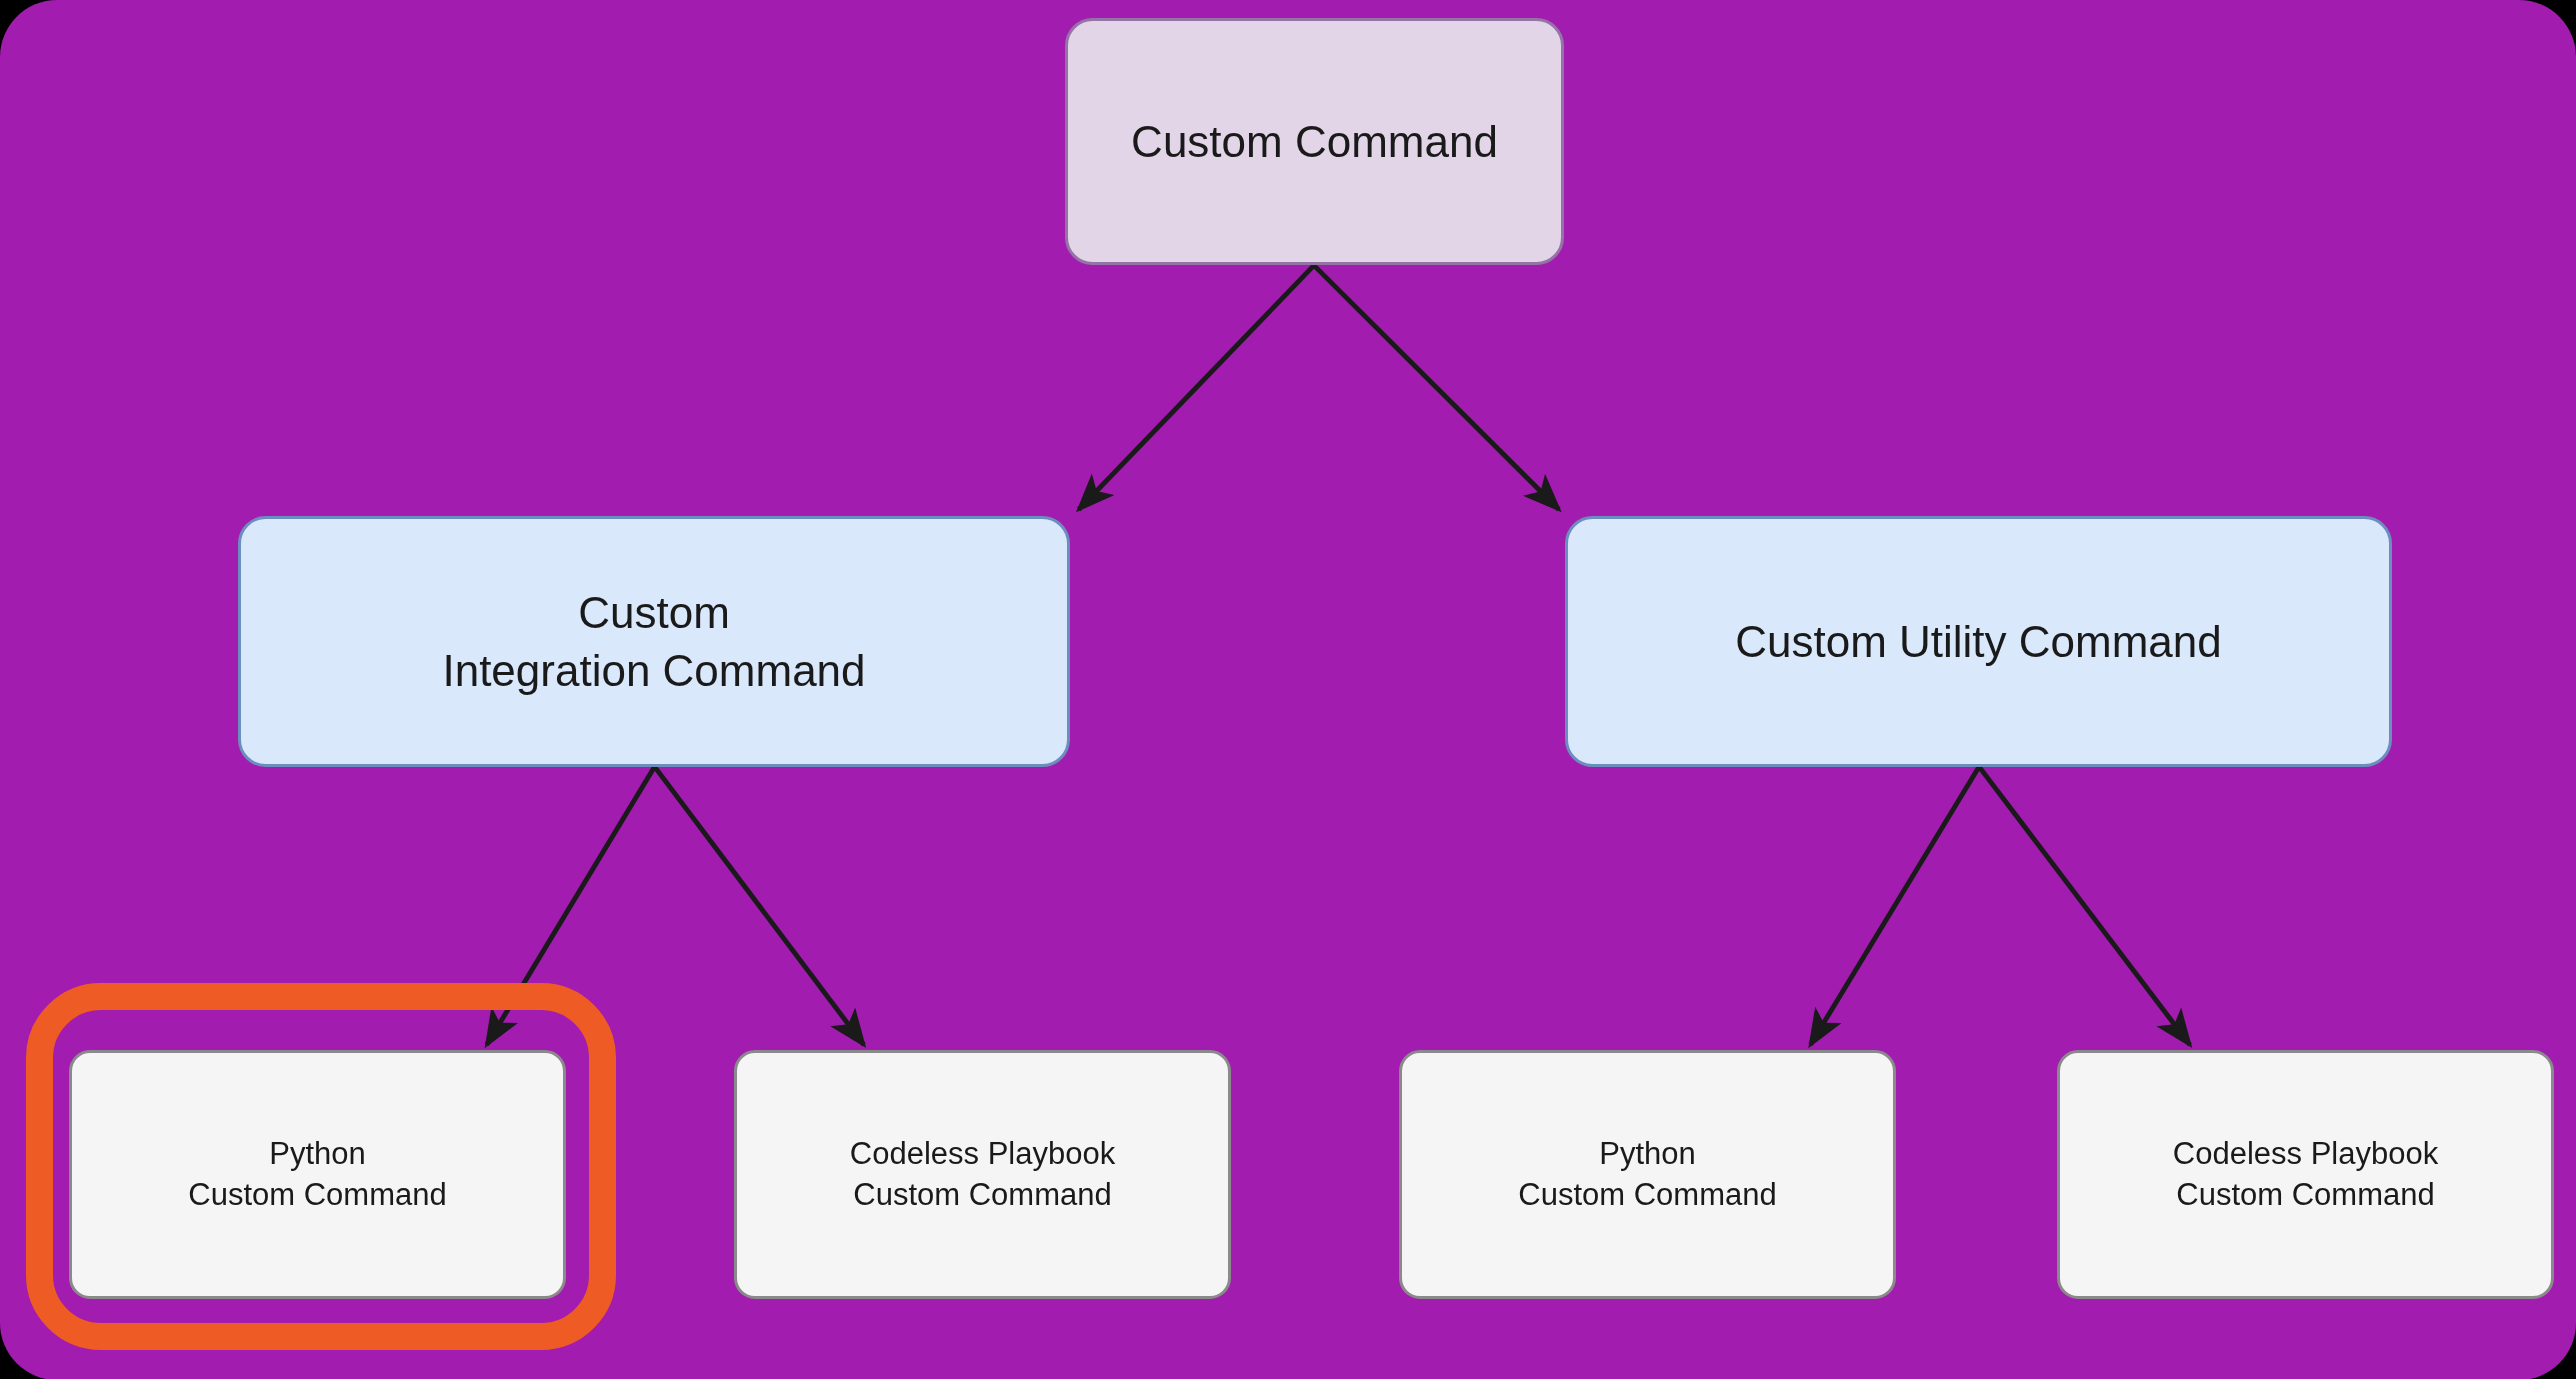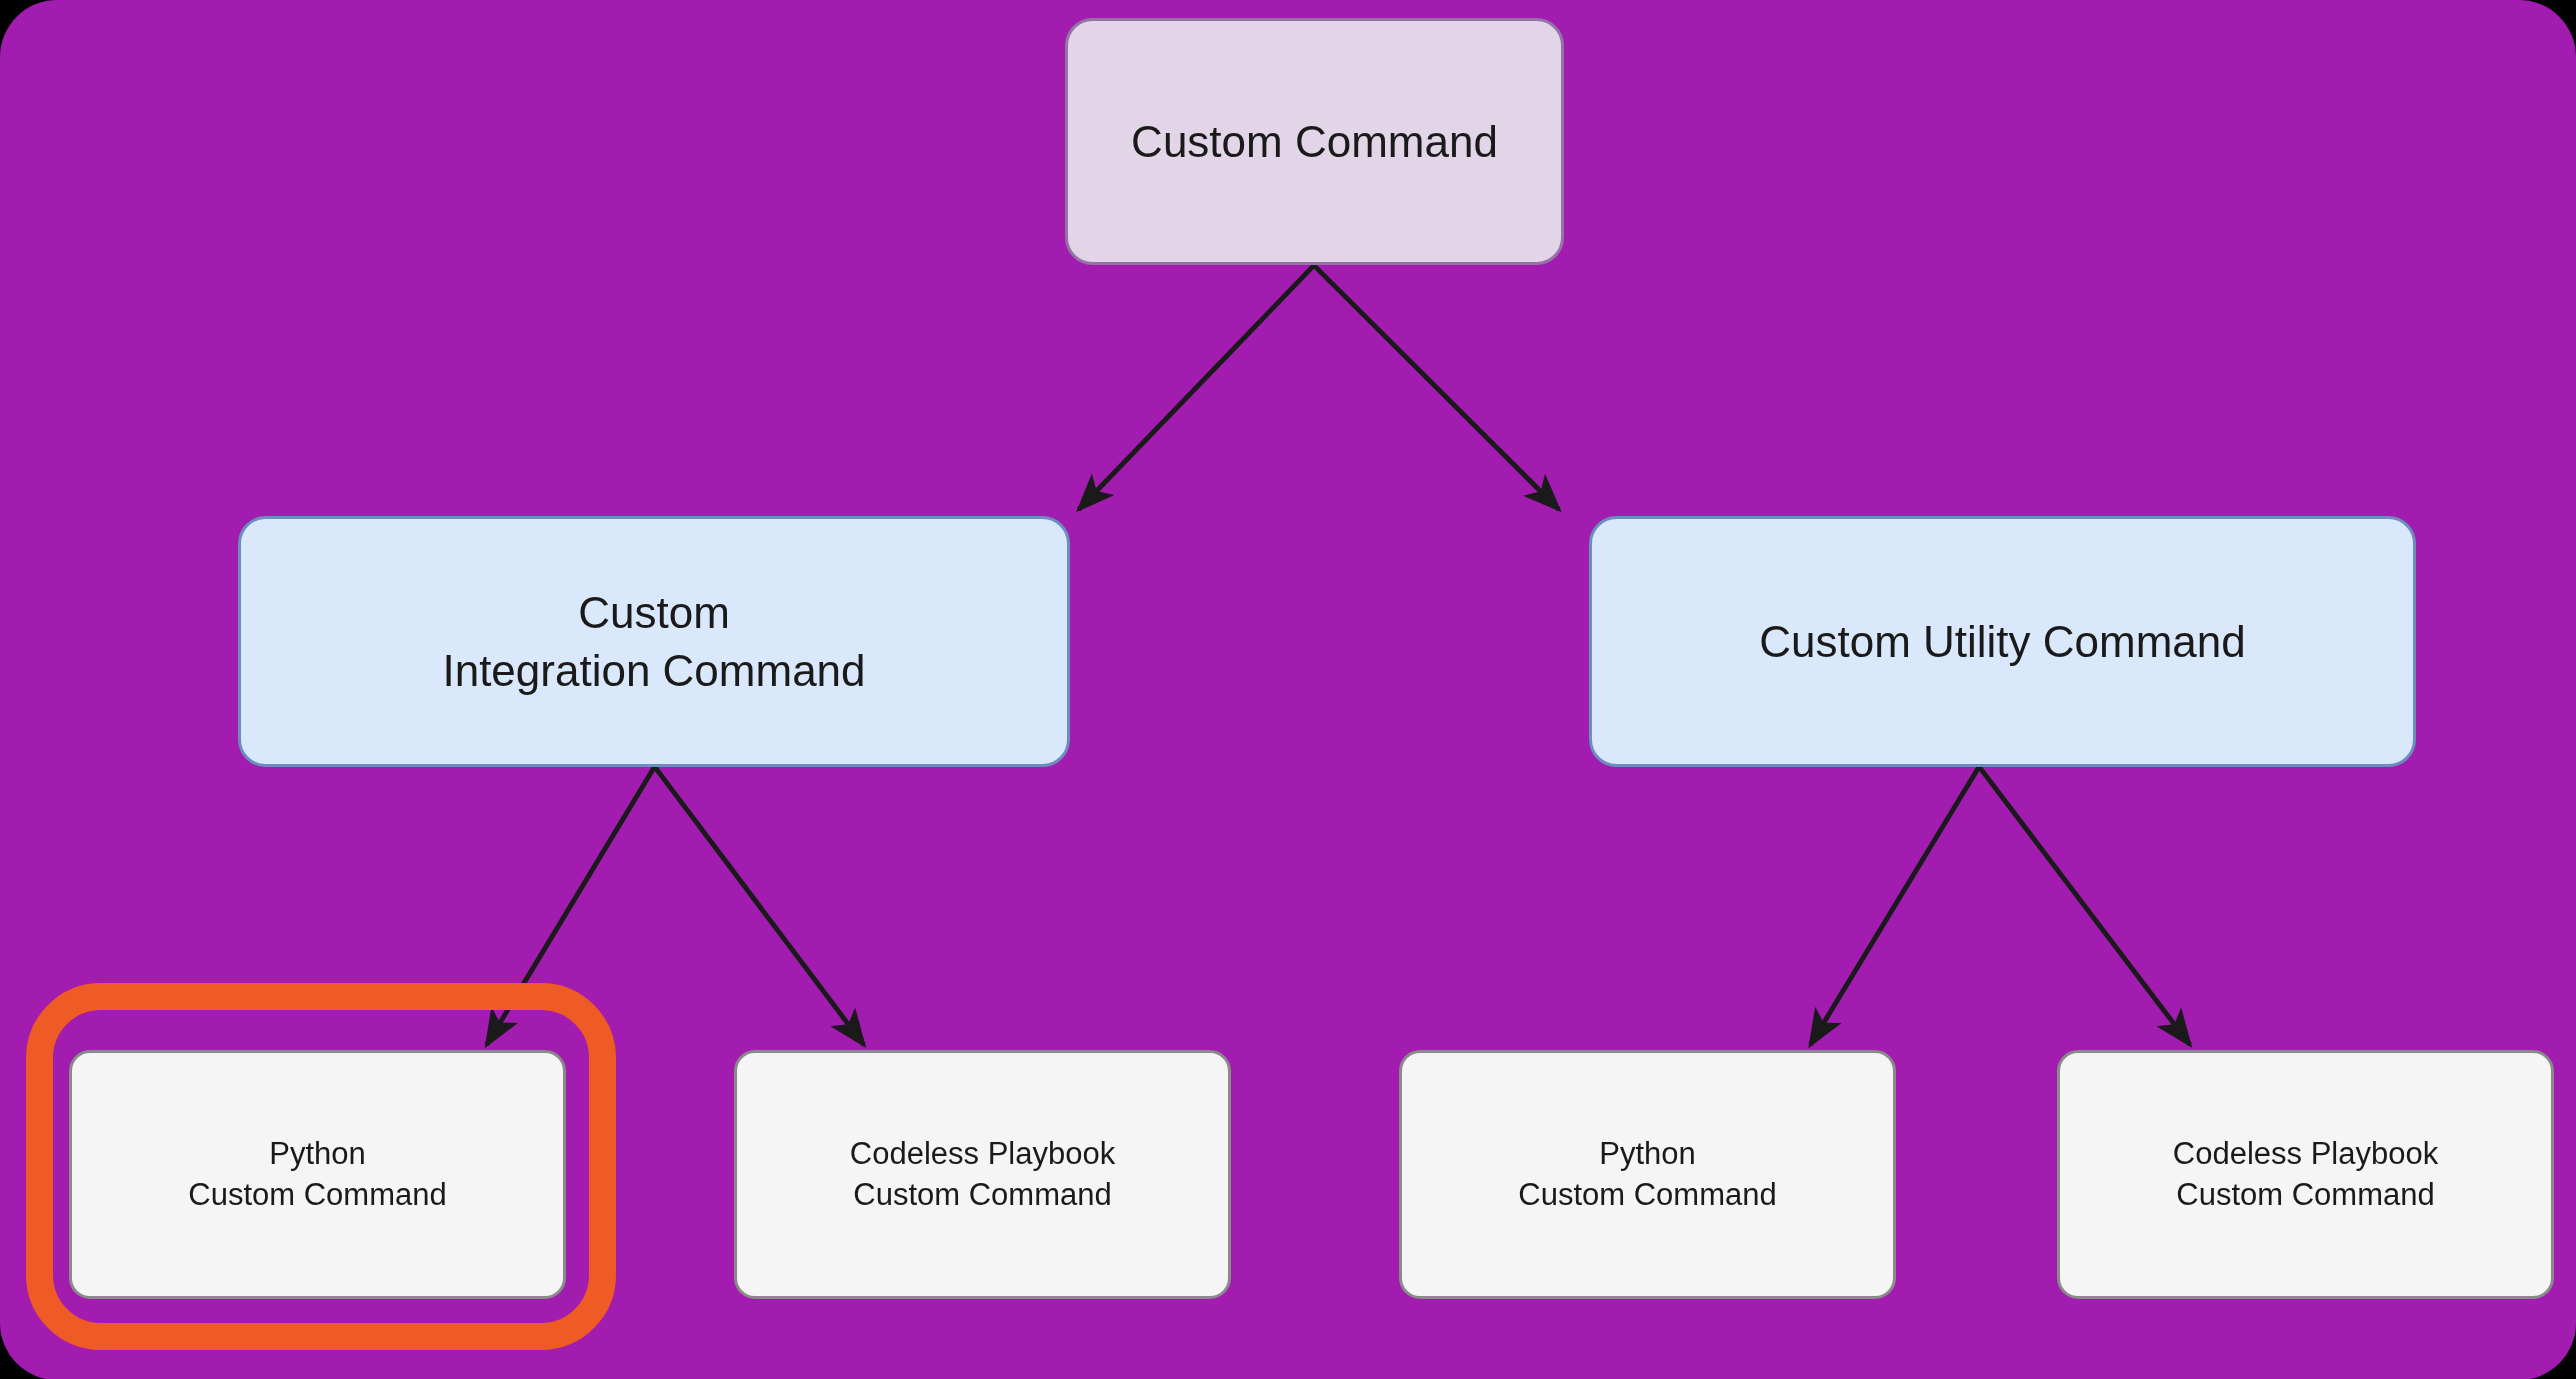--- a/index.html
+++ b/index.html
@@ -83,21 +83,21 @@
       <line x1="2440" y1="945" x2="2232" y2="1288"></line>
       <line x1="2440" y1="945" x2="2700" y2="1288"></line>
     </g>
   </svg>
 
   <div class="node node-root" style="left:1065px; top:18px; width:499px; height:247px;">Custom Command</div>
 
   <div class="node node-mid" style="left:238px; top:516px; width:832px; height:251px;">Custom
 Integration Command</div>
 
-  <div class="node node-mid" style="left:1565px; top:516px; width:827px; height:251px;margin-left:24px;">Custom Utility Command</div>
+  <div class="node node-mid" style="left:1565px; top:516px; width:827px; height:251px;">Custom Utility Command</div>
 
   <div class="node node-leaf" style="left:69px; top:1050px; width:497px; height:249px;">Python
 Custom Command</div>
 
   <div class="node node-leaf" style="left:734px; top:1050px; width:497px; height:249px;">Codeless Playbook
 Custom Command</div>
 
   <div class="node node-leaf" style="left:1399px; top:1050px; width:497px; height:249px;">Python
 Custom Command</div>
 

